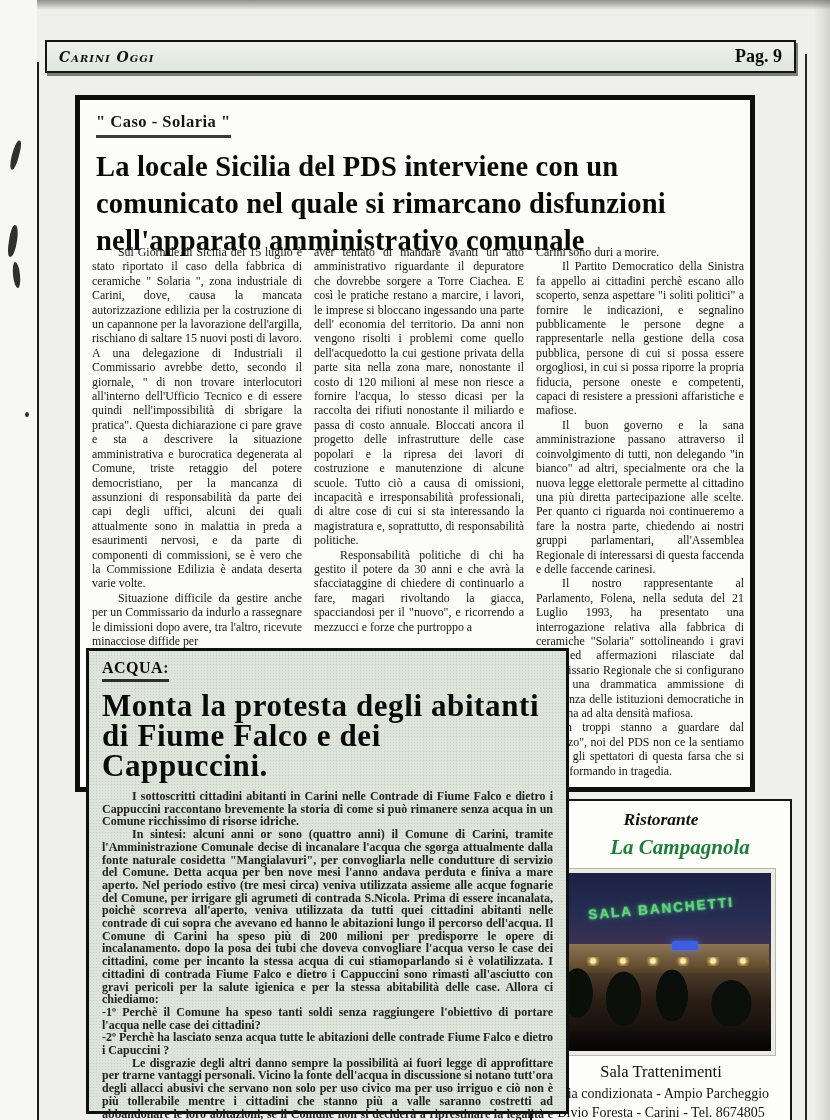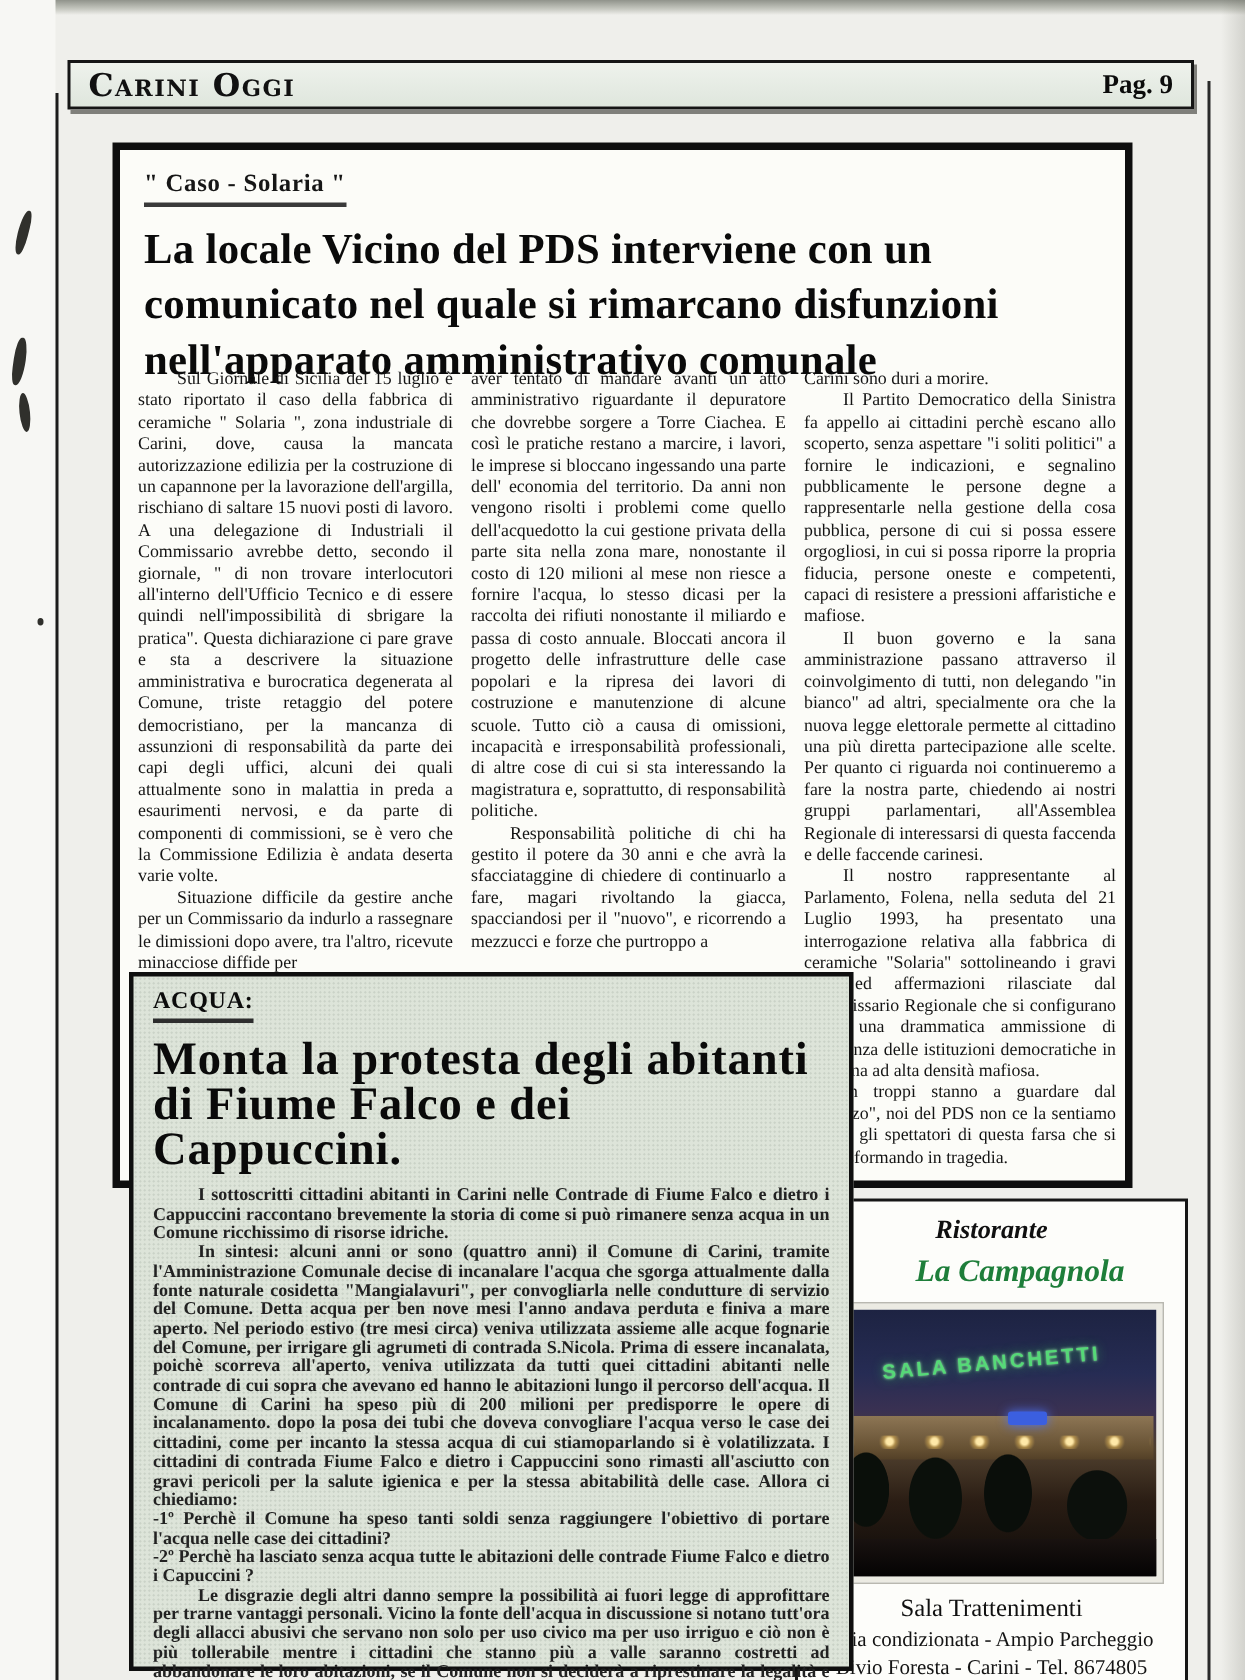--- a/index.html
+++ b/index.html
@@ -22,22 +22,22 @@
   .mark4{left:25px;top:412px;width:4px;height:5px;border-radius:50%;}
   
   .frame-left{position:absolute;left:37px;top:62px;width:2px;height:1058px;background:#1c1c1c;}
   .frame-right{position:absolute;left:805px;top:54px;width:2px;height:1066px;background:#2a2a2a;}
   
   .header-bar{position:absolute;left:45px;top:40px;width:751px;height:33px;
     background:linear-gradient(180deg,#eef2ec,#dfe6dd);
     border:2px solid #151515;box-sizing:border-box;
     box-shadow:2px 3px 0 rgba(35,35,30,.55);
     display:flex;align-items:center;justify-content:space-between;padding:0 12px;}
-  .masthead{font-family:"DejaVu Serif",serif;font-weight:bold;
-    font-variant:small-caps;font-size:21px;letter-spacing:1px;color:#111;}
+  .masthead{font-family:"DejaVu Serif",serif;font-style:italic;font-weight:bold;
+    font-variant:small-caps;font-size:14px;letter-spacing:1px;color:#111;}
   .page-number{font-weight:bold;font-size:18px;color:#0b0b0b;}
   
   .main-box{position:absolute;left:75px;top:95px;width:680px;height:697px;
     background:#fcfcf8;border:5px solid #0e0e0e;box-sizing:border-box;}
   .kicker{display:inline-block;margin:12px 0 0 16px;font-size:16.5px;font-weight:bold;
     border-bottom:3px solid #3a3a3a;padding-bottom:3px;letter-spacing:.5px;}
   .headline{margin:10px 14px 0 16px;font-weight:bold;font-size:28.5px;line-height:37px;
     letter-spacing:.2px;color:#0a0a0a;}
   .col{position:absolute;text-align:justify;font-size:11.9px;line-height:14.4px;
     overflow:hidden;color:#141414;}
@@ -108,21 +108,21 @@
 <div class="frame-right"></div>
 
 <div class="header-bar">
   <span class="masthead">Carini Oggi</span>
   <span class="page-number">Pag. 9</span>
 </div>
 
 <div class="main-box">
   <span class="kicker">" Caso - Solaria "</span>
   <div class="headline">
-    <div>La locale Vicino del PDS interviene con un</div>
+    <div>La locale Sicilia del PDS interviene con un</div>
     <div>comunicato nel quale si rimarcano disfunzioni</div>
     <div>nell'apparato amministrativo comunale</div>
   </div>
   <div class="col col1">
     <p class="ind">Sul Giornale di Sicilia del 15 luglio è stato riportato il caso della fabbrica di ceramiche " Solaria ", zona industriale di Carini, dove, causa la mancata autorizzazione edilizia per la costruzione di un capannone per la lavorazione dell'argilla, rischiano di saltare 15 nuovi posti di lavoro. A una delegazione di Industriali il Commissario avrebbe detto, secondo il giornale, " di non trovare interlocutori all'interno dell'Ufficio Tecnico e di essere quindi nell'impossibilità di sbrigare la pratica". Questa dichiarazione ci pare grave e sta a descrivere la situazione amministrativa e burocratica degenerata al Comune, triste retaggio del potere democristiano, per la mancanza di assunzioni di responsabilità da parte dei capi degli uffici, alcuni dei quali attualmente sono in malattia in preda a esaurimenti nervosi, e da parte di componenti di commissioni, se è vero che la Commissione Edilizia è andata deserta varie volte.</p>
     <p class="ind">Situazione difficile da gestire anche per un Commissario da indurlo a rassegnare le dimissioni dopo avere, tra l'altro, ricevute minacciose diffide per</p>
   </div>
   <div class="col col2">
     <p>aver tentato di mandare avanti un atto amministrativo riguardante il depuratore che dovrebbe sorgere a Torre Ciachea. E così le pratiche restano a marcire, i lavori, le imprese si bloccano ingessando una parte dell' economia del territorio. Da anni non vengono risolti i problemi come quello dell'acquedotto la cui gestione privata della parte sita nella zona mare, nonostante il costo di 120 milioni al mese non riesce a fornire l'acqua, lo stesso dicasi per la raccolta dei rifiuti nonostante il miliardo e passa di costo annuale. Bloccati ancora il progetto delle infrastrutture delle case popolari e la ripresa dei lavori di costruzione e manutenzione di alcune scuole. Tutto ciò a causa di omissioni, incapacità e irresponsabilità professionali, di altre cose di cui si sta interessando la magistratura e, soprattutto, di responsabilità politiche.</p>
     <p class="ind">Responsabilità politiche di chi ha gestito il potere da 30 anni e che avrà la sfacciataggine di chiedere di continuarlo a fare, magari rivoltando la giacca, spacciandosi per il "nuovo", e ricorrendo a mezzucci e forze che purtroppo a</p>

